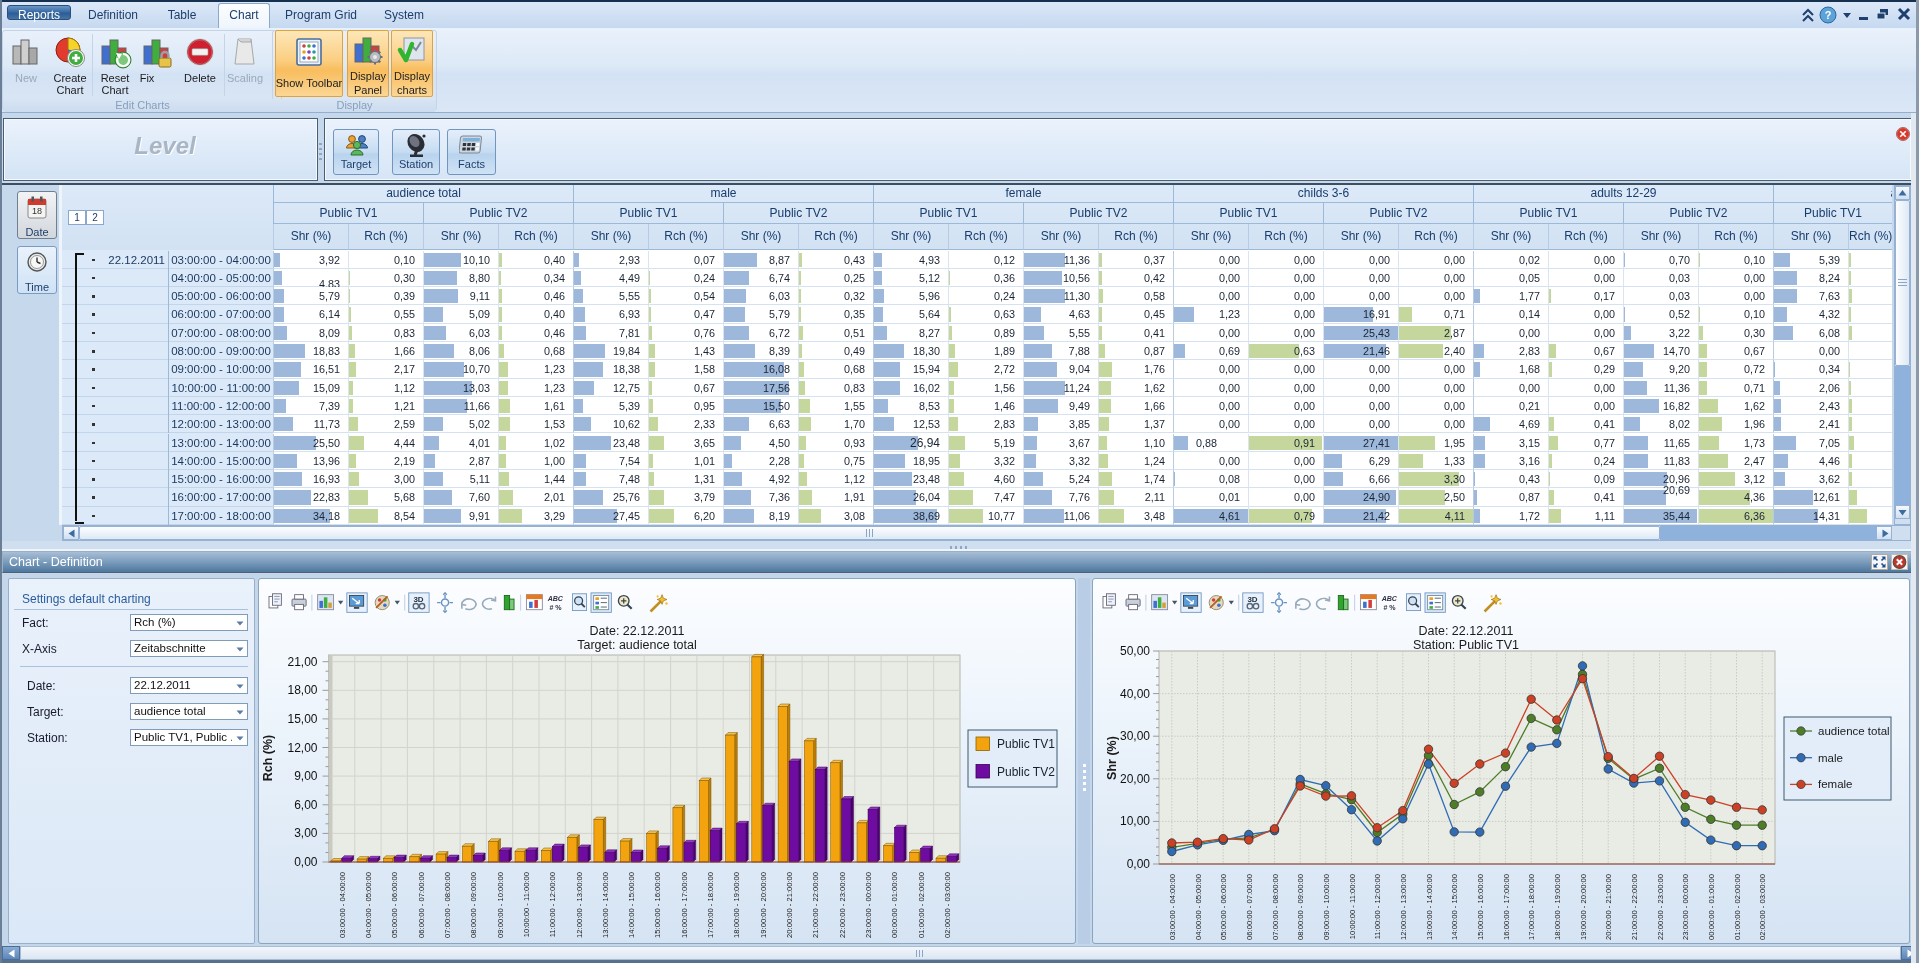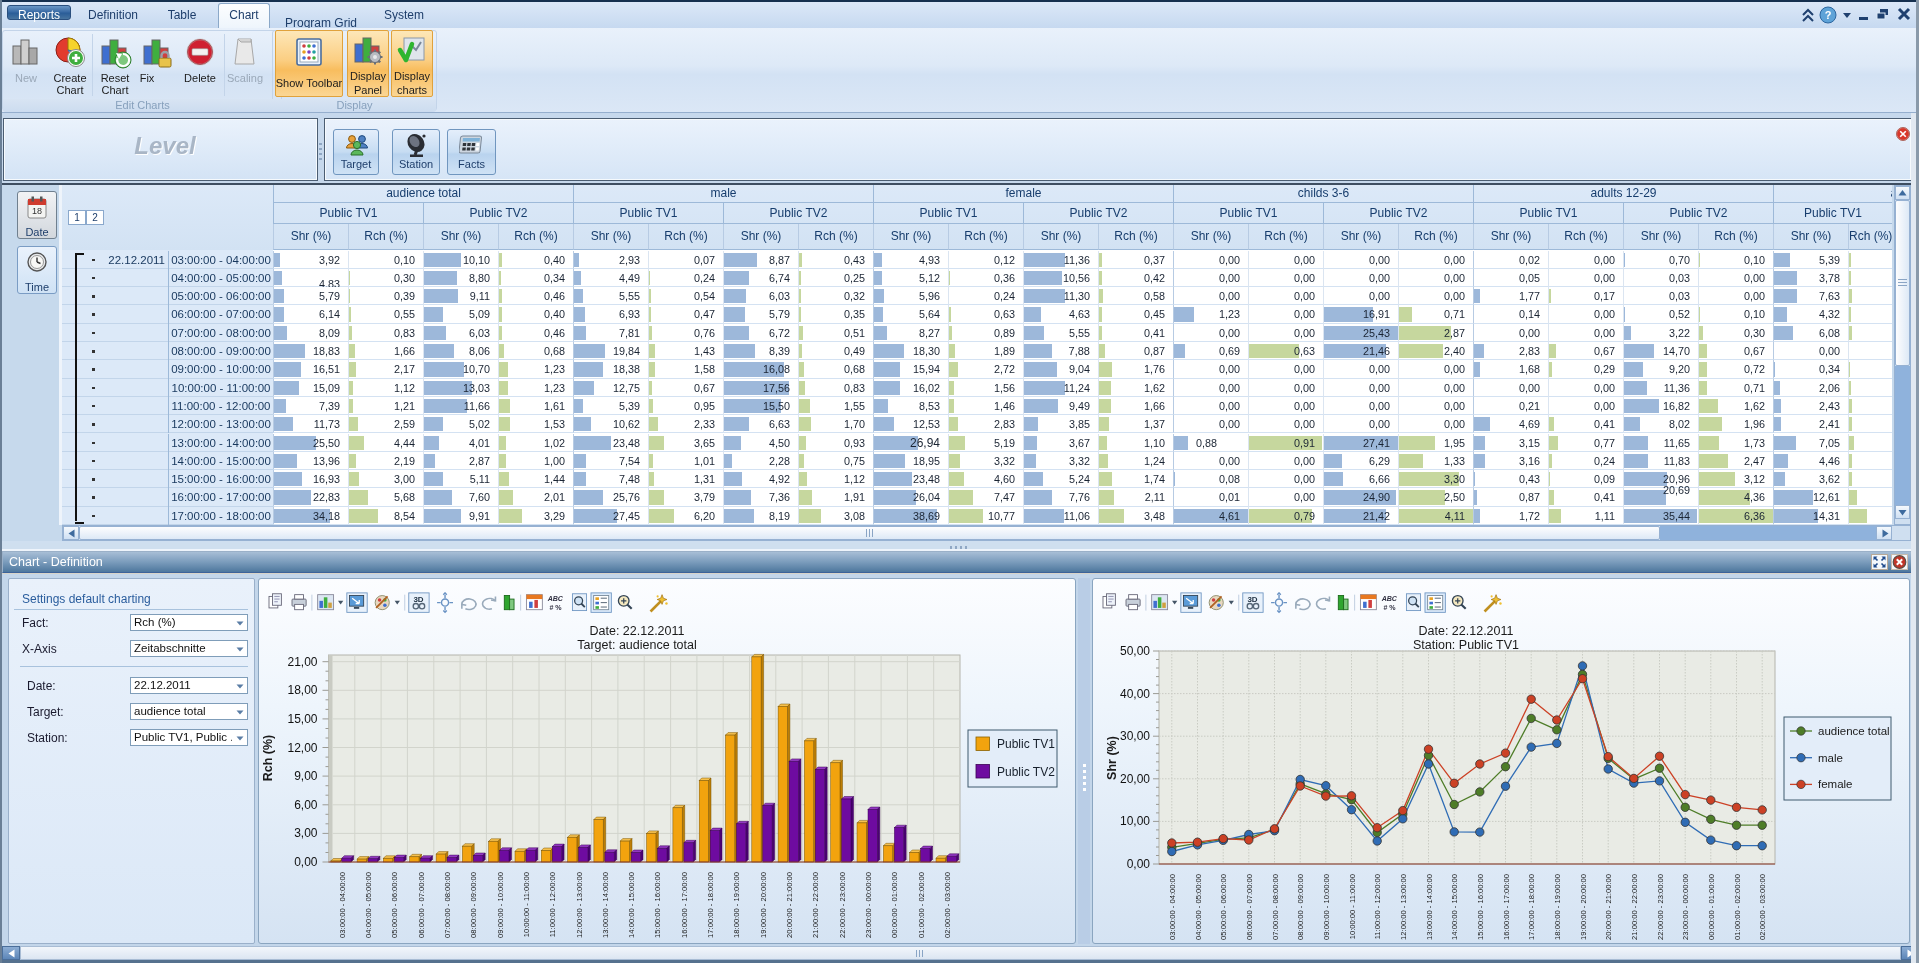--- a/index.html
+++ b/index.html
@@ -6,21 +6,21 @@
 body{font-family:"Liberation Sans",sans-serif;background:#bfd3e8;position:relative}
 .ab{position:absolute}
 .nv{color:#1e3e6b}
 </style></head><body>
 
 <div class="ab" style="left:0;top:0;width:1919px;height:2px;background:#16304f"></div>
 <div class="ab" style="left:0;top:2px;width:1919px;height:26px;background:linear-gradient(#dce8f8,#c6d9f0)"></div>
 <div class="ab" style="left:7px;top:5px;width:64px;height:15px;border-radius:3px;background:linear-gradient(#6b97c6,#3a6ba5 45%,#2a5d98 55%,#47749f);border:1px solid #2a4f7e;color:#fff;font-size:12px;text-align:center;line-height:19px">Reports</div>
 <div class="ab nv" style="left:53px;top:5px;width:120px;height:20px;font-size:12px;text-align:center;line-height:20px">Definition</div>
 <div class="ab nv" style="left:122px;top:5px;width:120px;height:20px;font-size:12px;text-align:center;line-height:20px">Table</div>
-<div class="ab nv" style="left:261px;top:13px;width:120px;height:20px;font-size:12px;text-align:center;line-height:20px">Program Grid</div>
+<div class="ab nv" style="left:261px;top:5px;width:120px;height:20px;font-size:12px;text-align:center;line-height:20px">Program Grid</div>
 <div class="ab nv" style="left:344px;top:5px;width:120px;height:20px;font-size:12px;text-align:center;line-height:20px">System</div>
 <div class="ab" style="left:218px;top:3px;width:52px;height:25px;background:linear-gradient(#fdfeff,#eef5fc);border:1px solid #8ba8c8;border-bottom:none;border-radius:3px 3px 0 0;color:#1e3e6b;font-size:12px;text-align:center;line-height:22px">Chart</div>
 <svg class="ab" style="left:1795px;top:6px" width="124" height="18" viewBox="0 0 124 18">
 <g stroke="#1f406f" stroke-width="2" fill="none">
 <path d="M8 9 L13 4 L18 9 M8 15 L13 10 L18 15"></path>
 </g>
 <circle cx="33" cy="9" r="8" fill="#5ea3d8" stroke="#2c66a0"></circle>
     <text x="33" y="13" font-size="11" font-weight="bold" fill="#fff" text-anchor="middle">?</text>
 <path d="M48 7 l8 0 l-4 5 z" fill="#1f406f"></path>
 <rect x="64" y="11" width="9" height="3" fill="#1f406f"></rect>
@@ -340,21 +340,21 @@
 <div class="ab" style="left:1411.0px;top:83.8px;width:75.0px;height:18.3px;border-left:1px solid #b7cbe3;border-bottom:1px solid #d4e2f2;background:#fff"></div>
 <div class="ab" style="left:1411.0px;top:83.8px;width:67.0px;height:18.3px;font-size:10.8px;color:#1a2433;line-height:18.3px;text-align:right">0,05</div>
 <div class="ab" style="left:1486.0px;top:83.8px;width:75.0px;height:18.3px;border-left:1px solid #dbe5f1;border-bottom:1px solid #d4e2f2;background:#fff"></div>
 <div class="ab" style="left:1486.0px;top:83.8px;width:67.0px;height:18.3px;font-size:10.8px;color:#1a2433;line-height:18.3px;text-align:right">0,00</div>
 <div class="ab" style="left:1561.0px;top:83.8px;width:75.0px;height:18.3px;border-left:1px solid #dbe5f1;border-bottom:1px solid #d4e2f2;background:#fff"></div>
 <div class="ab" style="left:1561.0px;top:83.8px;width:67.0px;height:18.3px;font-size:10.8px;color:#1a2433;line-height:18.3px;text-align:right">0,03</div>
 <div class="ab" style="left:1636.0px;top:83.8px;width:75.0px;height:18.3px;border-left:1px solid #dbe5f1;border-bottom:1px solid #d4e2f2;background:#fff"></div>
 <div class="ab" style="left:1636.0px;top:83.8px;width:67.0px;height:18.3px;font-size:10.8px;color:#1a2433;line-height:18.3px;text-align:right">0,00</div>
 <div class="ab" style="left:1711.0px;top:83.8px;width:75.0px;height:18.3px;border-left:1px solid #b7cbe3;border-bottom:1px solid #d4e2f2;background:#fff"></div>
 <div class="ab" style="left:1712.0px;top:85.8px;width:22.7px;height:14.3px;background:#9db8da"></div>
-<div class="ab" style="left:1711.0px;top:83.8px;width:67.0px;height:18.3px;font-size:10.8px;color:#1a2433;line-height:18.3px;text-align:right">3,78</div>
+<div class="ab" style="left:1711.0px;top:83.8px;width:67.0px;height:18.3px;font-size:10.8px;color:#1a2433;line-height:18.3px;text-align:right">8,24</div>
 <div class="ab" style="left:1786.0px;top:83.8px;width:44.0px;height:18.3px;border-left:1px solid #dbe5f1;border-bottom:1px solid #d4e2f2;background:#fff"></div>
 <div class="ab" style="left:1787.0px;top:85.8px;width:2px;height:14.3px;background:#c6d79e"></div>
 <div class="ab" style="left:0;top:102.1px;width:211px;height:18.3px;border-bottom:1px solid #c2d5ea"></div>
 <div class="ab" style="left:30px;top:110.1px;width:2.5px;height:2.5px;background:#333"></div>
 <div class="ab" style="left:106px;top:102.1px;width:105px;height:18.3px;border-left:1px solid #9db9d8;font-size:11.5px;color:#17375d;line-height:18.3px;text-align:center">05:00:00 - 06:00:00</div>
 <div class="ab" style="left:211.0px;top:102.1px;width:75.0px;height:18.3px;border-left:1px solid #b7cbe3;border-bottom:1px solid #d4e2f2;background:#fff"></div>
 <div class="ab" style="left:212.0px;top:104.1px;width:9.5px;height:14.3px;background:#9db8da"></div>
 <div class="ab" style="left:211.0px;top:102.1px;width:67.0px;height:18.3px;font-size:10.8px;color:#1a2433;line-height:18.3px;text-align:right">5,79</div>
 <div class="ab" style="left:286.0px;top:102.1px;width:75.0px;height:18.3px;border-left:1px solid #dbe5f1;border-bottom:1px solid #d4e2f2;background:#fff"></div>
 <div class="ab" style="left:287.0px;top:104.1px;width:1.3px;height:14.3px;background:#c6d79e"></div>

